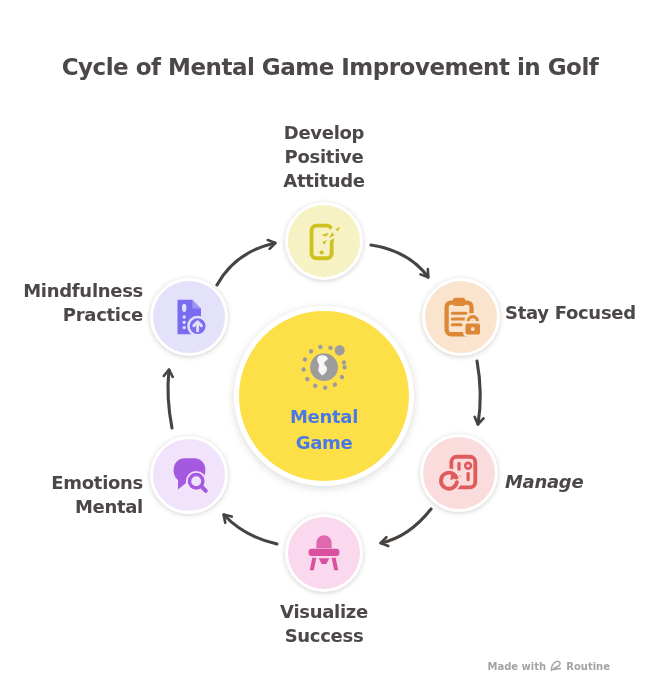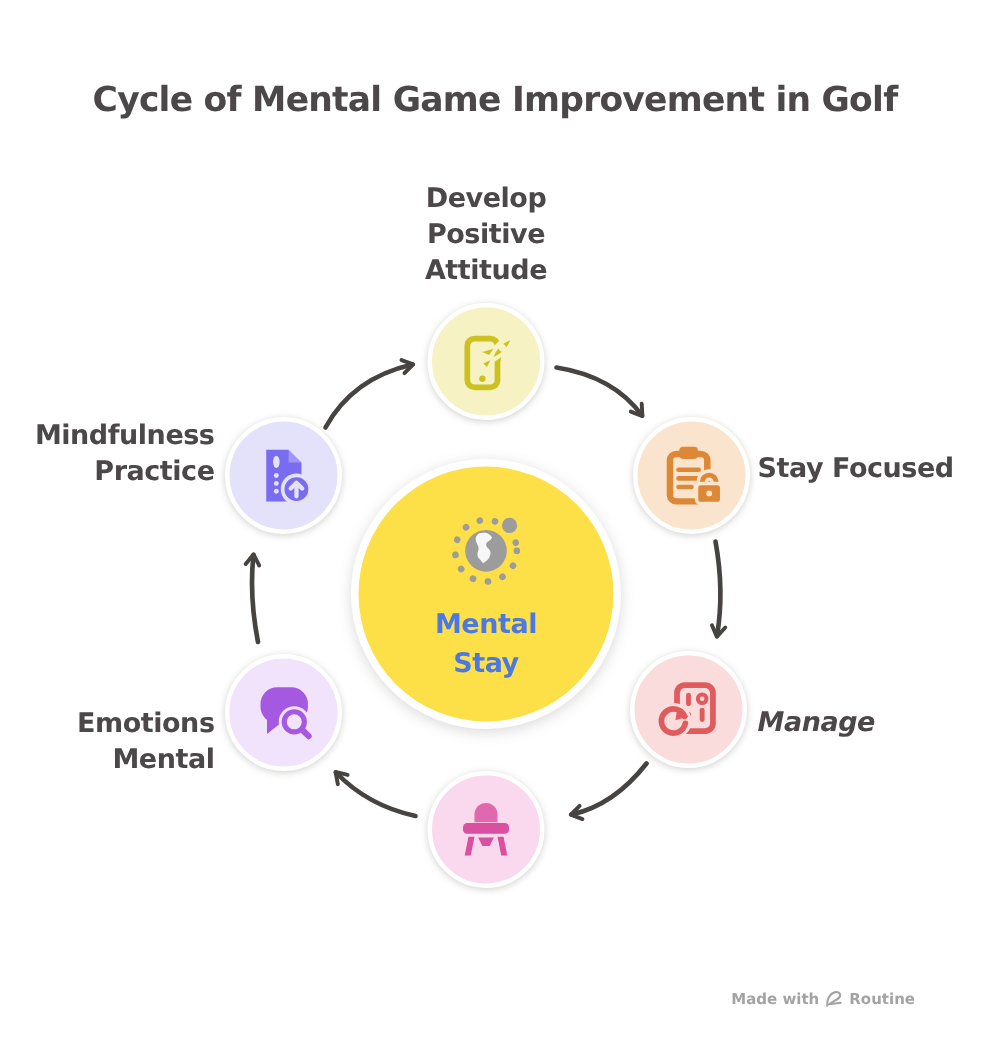--- a/index.html
+++ b/index.html
@@ -68,21 +68,21 @@
 
   <div class="hub">
     <svg class="hub-icon" width="58" height="58" viewBox="0 0 48 48">
       <circle cx="24" cy="25" r="17" fill="none" stroke="#9c9c9c" stroke-width="3.6" stroke-linecap="round" stroke-dasharray="0.1 8.4"></circle>
       <circle cx="37" cy="11" r="4.2" fill="#9c9c9c"></circle>
       <circle cx="24" cy="25" r="11.5" fill="#9c9c9c"></circle>
       <path d="M 20 15.5 c 3.5 -1.2 6.5 0.2 7.3 2.2 c -0.8 2 -3.2 2 -3.2 4 c 0 2 2.4 2.2 2.4 4.4 c 0 2.8 -2.2 4.8 -4.2 5.8 c -1.2 -2 -3 -2.8 -3 -4.8 c 0 -2 1.2 -2.8 0.3 -4.8 c -0.9 -2 -2.6 -4.4 0.4 -6.8 z" fill="#ffffff" opacity="0.92"></path>
     </svg>
     <div class="hub-label">
       <div>Mental</div>
-      <div>Stay</div>
+      <div>Game</div>
     </div>
   </div>
 
   <div class="node-circle" style="left:285px;top:202px;background:#f6f2c3;">
     <svg width="46" height="46" viewBox="0 0 48 48">
       <rect x="11" y="8" width="21" height="34" rx="5" fill="none" stroke="#cdc122" stroke-width="4"></rect>
       <circle cx="21.5" cy="36" r="2.2" fill="#cdc122"></circle>
       <g transform="translate(34,16) rotate(45)">
         <path d="M0,-13 C4.6,-7 4.6,4 0,10 C-4.6,4 -4.6,-7 0,-13 Z" fill="#cdc122" stroke="#f6f2c3" stroke-width="3.5"></path>
         <path d="M-4,3 L-8,10 L-3,8 Z" fill="#cdc122"></path>
@@ -138,20 +138,24 @@
   </div>
 
   <div class="node-circle" style="left:285px;top:514px;background:#fad8ed;">
     <svg width="46" height="46" viewBox="0 0 48 48">
       <path d="M 16 19 v -5.5 a 8 8 0 0 1 16 0 V 19 Z" fill="#da4fa0" opacity="0.82"></path>
       <rect x="8" y="19.5" width="32" height="7.5" rx="3" fill="#da4fa0"></rect>
       <path d="M 18.5 29.5 h 11 l -3 6 h -5 z" fill="#da4fa0"></path>
       <path d="M 11.8 29 l -2.6 13 h 4.2 l 2.6 -13 z" fill="#da4fa0"></path>
       <path d="M 36.2 29 l 2.6 13 h -4.2 l -2.6 -13 z" fill="#da4fa0"></path>
     </svg>
+  </div>
+  <div class="label center-x" style="left:224px;top:600px;width:200px;">
+    <div>Visualize</div>
+    <div>Success</div>
   </div>
 
   <div class="node-circle" style="left:150px;top:436px;background:#f1e3fb;">
     <svg width="46" height="46" viewBox="0 0 48 48">
       <rect x="8" y="6.5" width="33" height="25" rx="11.5" fill="#a558e0"></rect>
       <path d="M 12.5 25 L 12.5 39 L 25 29 Z" fill="#a558e0"></path>
       <g>
         <circle cx="31.5" cy="30.5" r="10.8" fill="#f1e3fb"></circle>
         <circle cx="31.5" cy="30.5" r="7" fill="#f1e3fb" stroke="#a558e0" stroke-width="3.6"></circle>
         <line x1="37" y1="36" x2="41.5" y2="40.5" stroke="#a558e0" stroke-width="4.2" stroke-linecap="round"></line>

